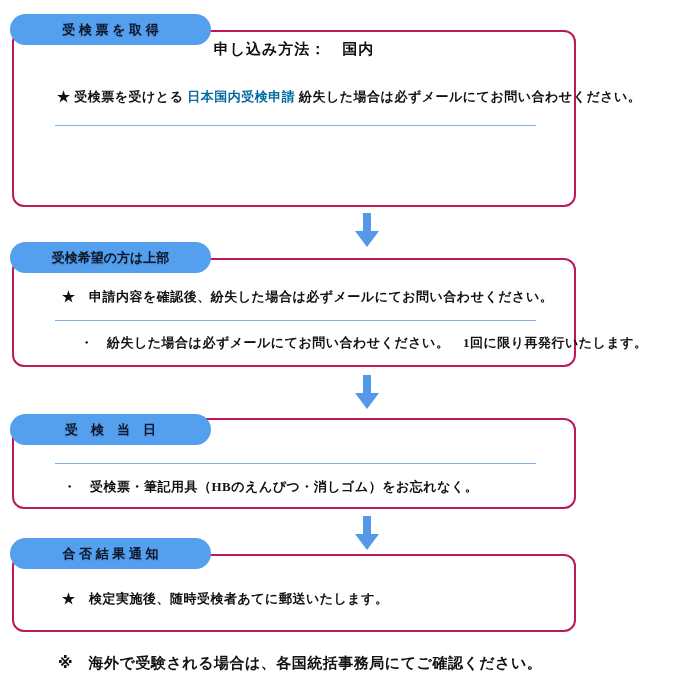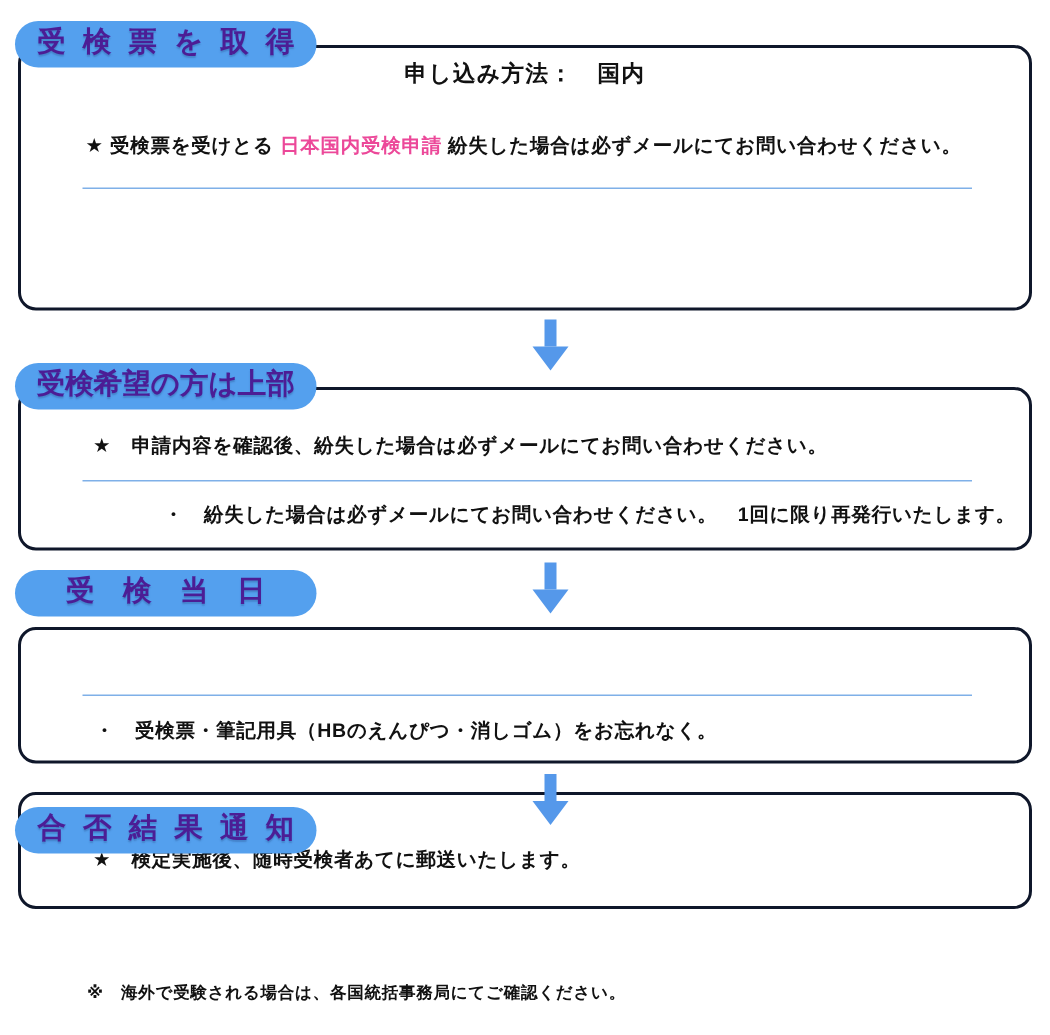--- a/index.html
+++ b/index.html
@@ -13,81 +13,81 @@
   }
   .page { position: absolute; inset: 0; }
 
   
   .tab {
     position: absolute;
     left: 10px;
     width: 201px; height: 31px;
     background: #54a0ee;
     border-radius: 16px;
-    color: #4c1d95;
-    font-size: 19px;
+    color: #0f172a;
+    font-size: 13px;
     font-weight: bold;
     line-height: 31px;
     text-align: center;
     z-index: 3;
     text-shadow: 0 1px 1px rgba(40,80,140,.35);
     white-space: nowrap;
-    font-family: Liberation Mono, monospace;
   }
   .t1 { top: 14px; }
   .t2 { top: 242px; }
-  .t3 { top: 380px; }
+  .t3 { top: 414px; }
   .t4 { top: 538px; }
 
   
   .box {
     position: absolute;
     left: 12px;
-    width: 676px;
+    width: 564px;
     background: #ffffff;
-    border: 2px solid #0f172a;
+    border: 2px solid #be185d;
     border-radius: 12px;
     z-index: 1;
+    font-family: Liberation Serif, serif;
   }
   .b1 { top: 30px;  height: 177px; }
   .b2 { top: 258px; height: 109px; }
   .b3 { top: 418px; height:  91px; }
-  .b4 { top: 528px; height:  78px; }
+  .b4 { top: 554px; height:  78px; }
 
   .title {
     position: absolute;
     left: 0; right: 0; top: 8px;
     text-align: center;
     font-size: 15px;
     font-weight: bold;
     letter-spacing: 1px;
   }
   .line {
     position: absolute;
     font-size: 13px;
     font-weight: bold;
     white-space: nowrap;
     letter-spacing: 0.5px;
   }
-  .red { color: #ec4899; }
+  .red { color: #0369a1; }
   .divider {
     position: absolute;
     height: 1px;
     background: #7fb0e8;
     left: 41px; right: 38px;
   }
 
   
   .s1  { left: 43px;  top: 56px; }
   .d1  { top: 93px; }
   .bl1 { left: 103px; top: 117px; }
   
   .s2  { left: 48px;  top: 28px; }
   .d2  { top: 60px; }
-  .bl2 { left: 66px;  top: 74px; margin-left: 29px; }
+  .bl2 { left: 66px;  top: 74px; }
   
   .s3  { left: 43px;  top: 21px; }
   .d3  { top: 43px; }
   .bl3 { left: 49px;  top: 58px; }
   
   .s4  { left: 48px;  top: 34px; }
 
   
   .arrow { position: absolute; left: 355px; width: 24px; z-index: 2; }
   .a1 { top: 213px; }
@@ -101,21 +101,21 @@
   .arrow .head {
     width: 0; height: 0;
     border-left: 12px solid transparent;
     border-right: 12px solid transparent;
     border-top: 16px solid #5598ea;
   }
 
   .footer-note {
     position: absolute;
     left: 58px; top: 654px;
-    font-size: 11px;
+    font-size: 15px;
     font-weight: bold;
     white-space: nowrap;
     letter-spacing: 0.5px;
   }
 </style>
 </head>
 <body>
 
 <div class="page">
 

